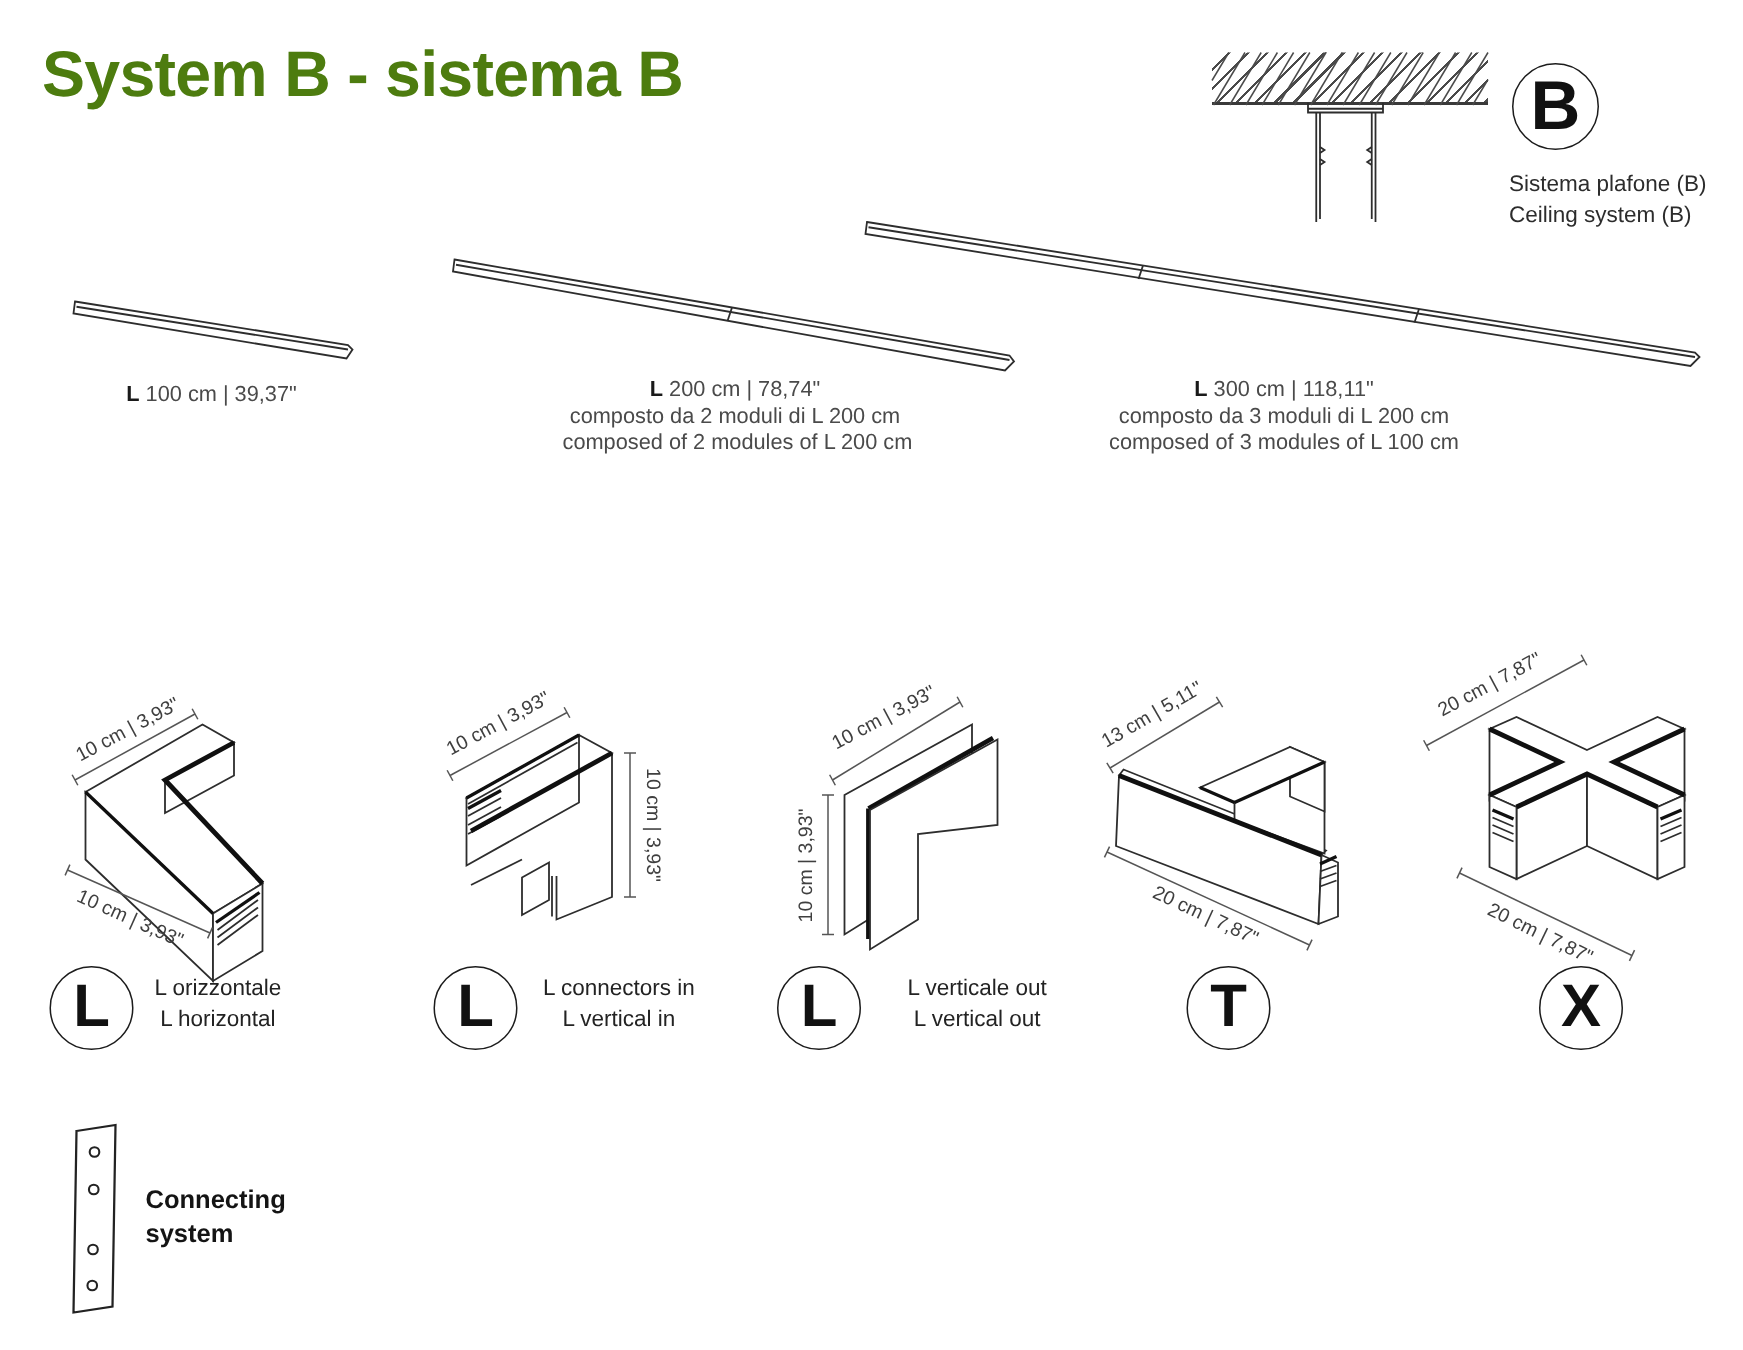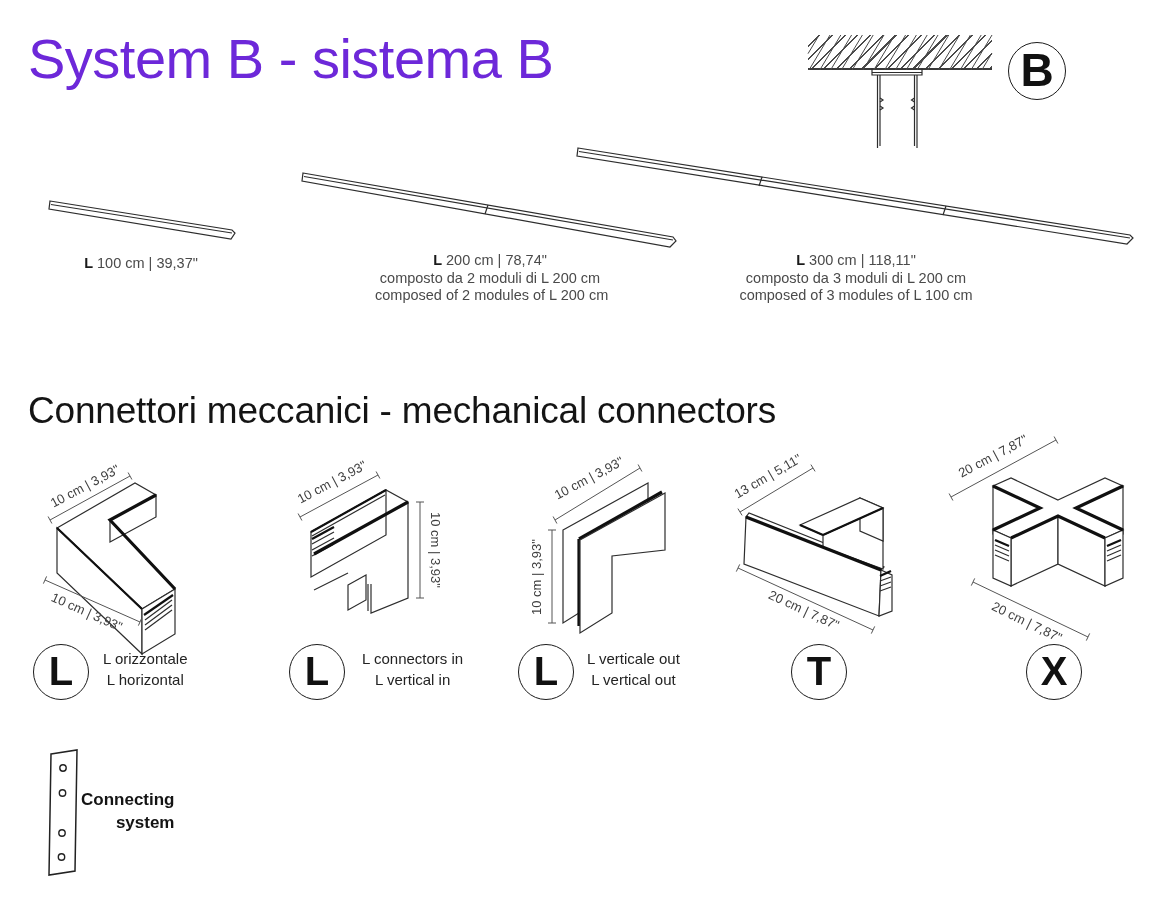--- a/index.html
+++ b/index.html
@@ -1,19 +1,19 @@
 <!DOCTYPE html>
 <html><head>
 <meta charset="utf-8">
 <style>
   html,body{margin:0;padding:0;background:#fff;}
   #canvas{position:relative;width:1162px;height:900px;background:#fff;overflow:hidden;
           font-family:"Liberation Sans",sans-serif;color:#111;}
   .abs{position:absolute;}
-  h1.title{margin:0;font-size:56px;font-weight:400;letter-spacing:-0.5px;color:#6d28d9;}
+  h1.title{margin:0;font-size:43px;font-weight:700;letter-spacing:-0.5px;color:#4d7c0f;}
   h2.title{margin:0;font-size:37px;font-weight:400;letter-spacing:-0.2px;color:#141414;}
   .hatch{background:repeating-linear-gradient(135deg,#ffffff 0 7.5px,#4a4a4a 7.5px 9px);
          border-bottom:2.5px solid #3a3a3a;}
   .badge{border:1.7px solid #1c1c1c;border-radius:50%;display:flex;align-items:center;
          justify-content:center;background:#fff;}
   .badge span{font-weight:600;line-height:1;padding-bottom:3px;}
   .cap-line{font-size:14.5px;line-height:17.5px;color:#4a4a4a;text-align:center;white-space:nowrap;}
   .cap-line b{color:#1a1a1a;font-weight:700;}
   .name-block{font-size:15px;line-height:21px;color:#232323;white-space:nowrap;text-align:center;}
   .sys-label{font-size:15px;line-height:21px;color:#2c2c2c;white-space:nowrap;}
@@ -26,21 +26,20 @@
   svg .thick{stroke:#101010;stroke-width:3.2;fill:none;}
   svg .med{stroke:#101010;stroke-width:2.2;fill:none;}
   svg .dim{stroke:#555;stroke-width:1;fill:none;}
 </style>
 </head>
 <body>
 
 <div id="canvas">
 
   <h1 class="title abs" style="left:28px;top:26px;">System B - sistema B</h1>
-  <h2 class="title abs" style="left:28px;top:390px;">Connettori meccanici - mechanical connectors</h2>
 
   <div class="hatch abs" style="left:808px;top:35px;width:184px;height:33px;"></div>
   <svg class="abs" style="left:795px;top:28px;" width="220" height="128" viewBox="0 0 220 128">
     <g>
         <line x1="13" y1="25.666666666666668" x2="24.2" y2="7" stroke="#4a4a4a" stroke-width="1"></line>
         <line x1="14" y1="42" x2="35" y2="7" stroke="#4a4a4a" stroke-width="1"></line>
         <line x1="24.8" y1="42" x2="45.8" y2="7" stroke="#4a4a4a" stroke-width="1"></line>
         <line x1="35.6" y1="42" x2="56.6" y2="7" stroke="#4a4a4a" stroke-width="1"></line>
         <line x1="46.400000000000006" y1="42" x2="67.4" y2="7" stroke="#4a4a4a" stroke-width="1"></line>
         <line x1="57.2" y1="42" x2="78.2" y2="7" stroke="#4a4a4a" stroke-width="1"></line>
@@ -62,20 +61,24 @@
     <line class="ln" x1="82.5" y1="47" x2="82.5" y2="120"></line>
     <line class="ln" x1="85" y1="47" x2="85" y2="118"></line>
     <line class="ln" x1="119.5" y1="47" x2="119.5" y2="118"></line>
     <line class="ln" x1="122" y1="47" x2="122" y2="120"></line>
     <path class="ln" d="M85,70 L88,72 L85,74 M85,78 L88,80 L85,82"></path>
     <path class="ln" d="M119.5,70 L116.5,72 L119.5,74 M119.5,78 L116.5,80 L119.5,82"></path>
   </svg>
   <div class="badge abs" style="left:1008px;top:42px;width:56px;height:56px;">
     <span style="font-size:46px;font-weight:700;">B</span>
   </div>
+  <div class="sys-label abs" style="left:1006px;top:112px;">
+    <div>Sistema plafone (B)</div>
+    <div>Ceiling system (B)</div>
+  </div>
 
   <svg class="abs" style="left:45px;top:192px;" width="200" height="55">
     <path class="fw" d="M5,9 L187,38 L190,41 L186,47 L4,17 Z"></path>
     <line class="ln" x1="6" y1="12.5" x2="187" y2="41"></line>
   </svg>
   <svg class="abs" style="left:298px;top:163px;" width="385" height="88">
     <path class="fw" d="M5,10 L375,74 L378,78 L372,84 L4,18 Z"></path>
     <line class="ln" x1="6" y1="13.5" x2="375" y2="77"></line>
     <line class="ln" x1="190" y1="42" x2="187" y2="51"></line>
   </svg>
@@ -244,38 +247,38 @@
     <span style="font-size:40px;">L</span>
     </div>
   <div class="name-block abs" style="left:362px;top:648px;">
     <div>L connectors in</div>
       <div>L vertical in</div>
     </div>
 
   <div class="badge abs" style="left:518px;top:644px;width:54px;height:54px;">
     <span style="font-size:40px;">L</span>
     </div>
-  <div class="name-block abs" style="left:587px;top:648px;">
+  <div class="name-block abs" style="left:605px;top:648px;">
     <div>L verticale out</div>
       <div>L vertical out</div>
     </div>
 
   <div class="badge abs" style="left:791px;top:644px;width:54px;height:54px;">
     <span style="font-size:40px;">T</span>
     </div>
 
   <div class="badge abs" style="left:1026px;top:644px;width:54px;height:54px;">
     <span style="font-size:40px;">X</span>
     </div>
 
   <svg class="abs" style="left:44px;top:744px;" width="56" height="140" viewBox="0 0 56 140">
     <polygon points="7,10 33,6 31,127 5,131" fill="#fff" stroke="#222" stroke-width="1.5"></polygon>
     <circle cx="19" cy="24" r="3.2" fill="#fff" stroke="#222" stroke-width="1.4"></circle>
     <circle cx="18.5" cy="49" r="3.2" fill="#fff" stroke="#222" stroke-width="1.4"></circle>
     <circle cx="18" cy="89" r="3.2" fill="#fff" stroke="#222" stroke-width="1.4"></circle>
     <circle cx="17.5" cy="113" r="3.2" fill="#fff" stroke="#222" stroke-width="1.4"></circle>
   </svg>
-  <div class="cp-label abs" style="left:81px;top:788px;text-align:right;">
+  <div class="cp-label abs" style="left:97px;top:788px;">
     <div>Connecting</div>
     <div>system</div>
   </div>
 
 </div>
 
 </body></html>

